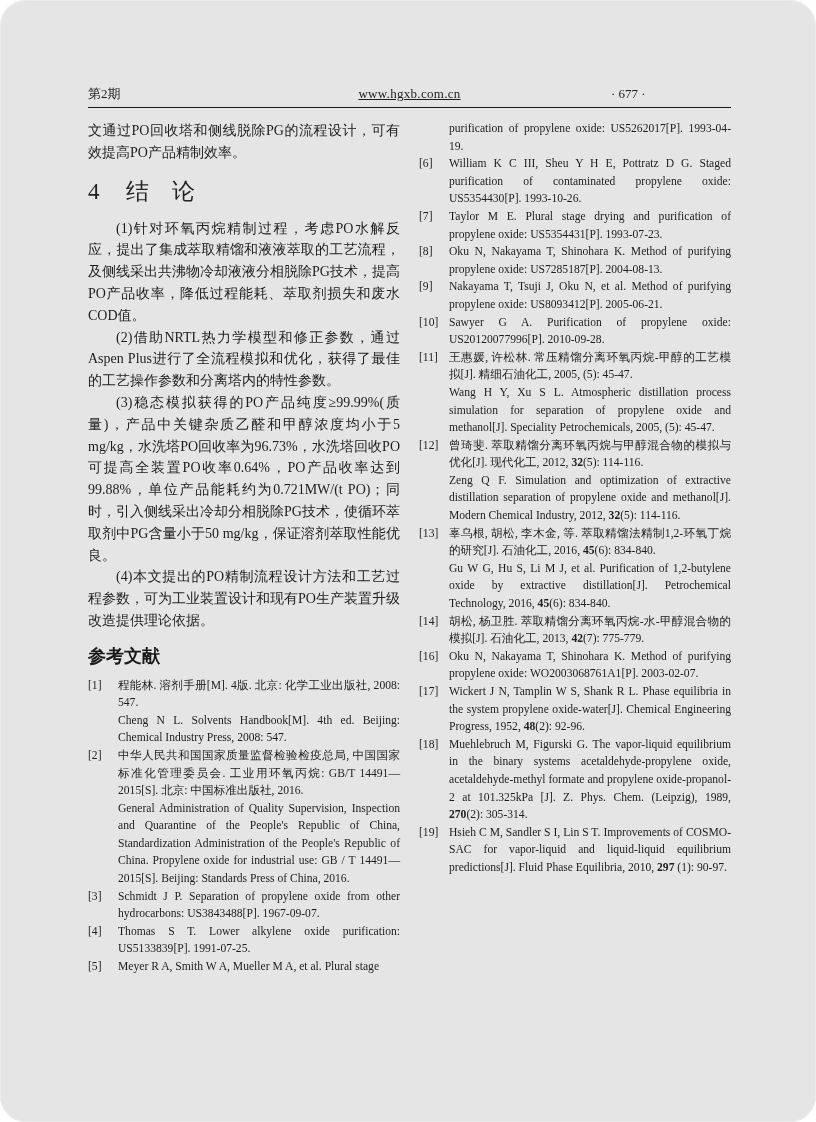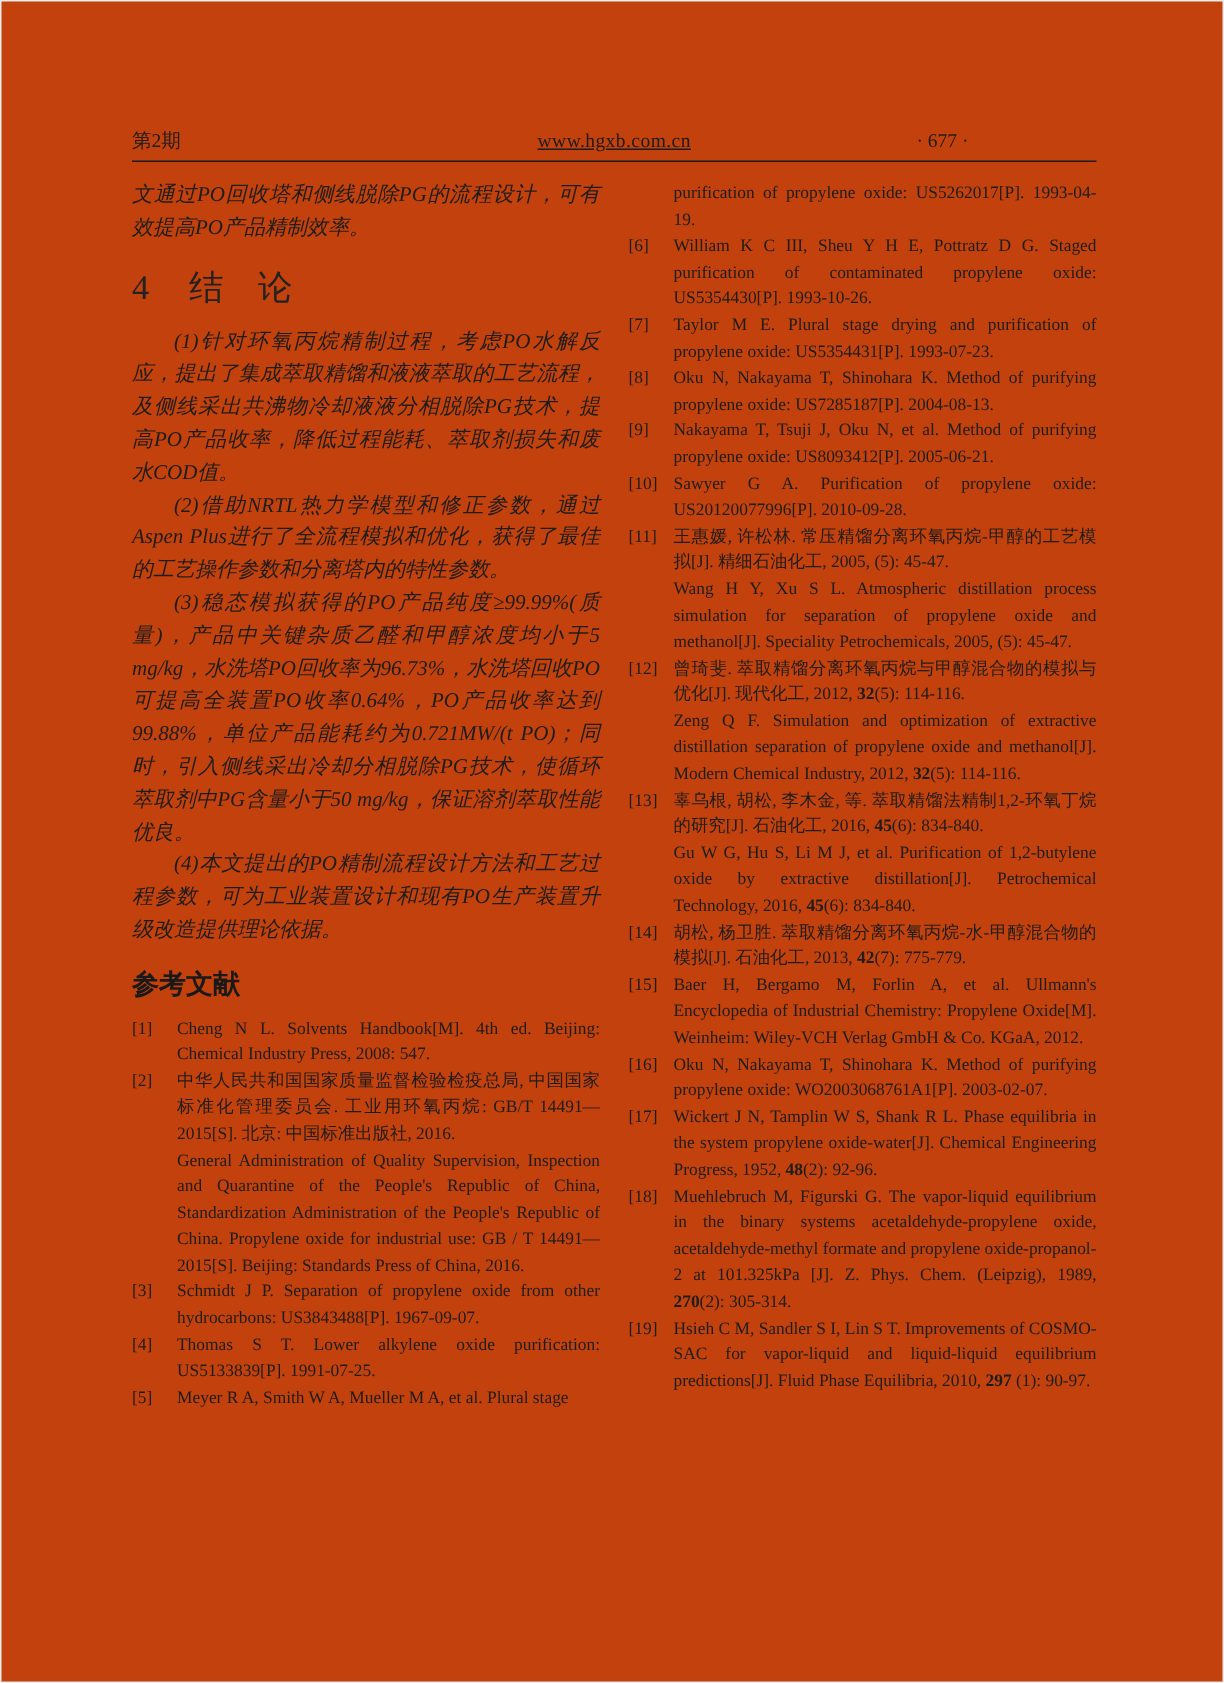--- a/index.html
+++ b/index.html
@@ -1,46 +1,47 @@
 <!DOCTYPE html>
 <html><head>
 <meta charset="utf-8">
 <style>
   * { margin:0; padding:0; box-sizing:border-box; }
   html,body { background:#ffffff; }
   .page {
     position:relative;
     width:816px; height:1122px;
     margin:0 auto;
-    background:#c2410c;
+    background:#e5e5e5;
     box-shadow: inset 0 0 0 1px #ececec;
     color:#1d1d1d;
     font-family:"Liberation Serif","DejaVu Serif",serif;
     overflow:hidden;
+    border-radius:26px;
   }
   .content { padding:86px 85px 0 88px; }
 
   
   .runhead {
     display:flex; align-items:flex-end;
     font-size:13px; line-height:16px;
     border-bottom:1.6px solid #1a1a1a;
     padding-bottom:5px;
   }
   .runhead .issue { width:120px; text-align:left; }
   .runhead .site  { flex:1; text-align:center; letter-spacing:.3px;text-decoration:underline; }
   .runhead .folio { width:120px; text-align:left; }
 
   
   .cols { display:flex; gap:19px; margin-top:12px; }
   .col { width:312px; }
 
   
   .bodytext { font-size:14px; line-height:21.8px; text-align:justify; }
-  .para { text-indent:2em;font-style:italic; }
+  .para { text-indent:2em; }
   .intro { text-indent:0; }
 
   
   .sec-head {
     font-size:23px; line-height:24px;
     margin:16px 0 14px 0;
     font-weight:normal;
     color:#222;
   }
   .sec-head .sec-num { margin-right:1.15em; }
@@ -90,20 +91,21 @@
             <p class="para">(3)稳态模拟获得的PO产品纯度≥99.99%(质量)，产品中关键杂质乙醛和甲醇浓度均小于5 mg/kg，水洗塔PO回收率为96.73%，水洗塔回收PO可提高全装置PO收率0.64%，PO产品收率达到99.88%，单位产品能耗约为0.721MW/(t PO)；同时，引入侧线采出冷却分相脱除PG技术，使循环萃取剂中PG含量小于50 mg/kg，保证溶剂萃取性能优良。</p>
             <p class="para">(4)本文提出的PO精制流程设计方法和工艺过程参数，可为工业装置设计和现有PO生产装置升级改造提供理论依据。</p>
           </div>
 
         <h3 class="refs-head">参考文献</h3>
 
         <div class="reflist">
             <div class="ref">
               <span class="ref-id">[1]</span>
               <div class="ref-body">
+                <p class="ref-line zh">程能林. 溶剂手册[M]. 4版. 北京: 化学工业出版社, 2008: 547.</p>
                 <p class="ref-line en">Cheng N L. Solvents Handbook[M]. 4th ed. Beijing: Chemical Industry Press, 2008: 547.</p>
               </div>
             </div>
             <div class="ref">
               <span class="ref-id">[2]</span>
               <div class="ref-body">
                 <p class="ref-line zh">中华人民共和国国家质量监督检验检疫总局, 中国国家标准化管理委员会. 工业用环氧丙烷: GB/T 14491—2015[S]. 北京: 中国标准出版社, 2016.</p>
                 <p class="ref-line en">General Administration of Quality Supervision, Inspection and Quarantine of the People's Republic of China, Standardization Administration of the People's Republic of China. Propylene oxide for industrial use: GB / T 14491—2015[S]. Beijing: Standards Press of China, 2016.</p>
               </div>
             </div>
@@ -184,26 +186,20 @@
               <span class="ref-id">[13]</span>
               <div class="ref-body">
                 <p class="ref-line zh">辜乌根, 胡松, 李木金, 等. 萃取精馏法精制1,2-环氧丁烷的研究[J]. 石油化工, 2016, <b>45</b>(6): 834-840.</p>
                 <p class="ref-line en">Gu W G, Hu S, Li M J, et al. Purification of 1,2-butylene oxide by extractive distillation[J]. Petrochemical Technology, 2016, <b>45</b>(6): 834-840.</p>
               </div>
             </div>
             <div class="ref">
               <span class="ref-id">[14]</span>
               <div class="ref-body">
                 <p class="ref-line zh">胡松, 杨卫胜. 萃取精馏分离环氧丙烷-水-甲醇混合物的模拟[J]. 石油化工, 2013, <b>42</b>(7): 775-779.</p>
-              </div>
-            </div>
-            <div class="ref">
-              <span class="ref-id">[15]</span>
-              <div class="ref-body">
-                <p class="ref-line en">Baer H, Bergamo M, Forlin A, et al. Ullmann's Encyclopedia of Industrial Chemistry: Propylene Oxide[M]. Weinheim: Wiley-VCH Verlag GmbH &amp; Co. KGaA, 2012.</p>
               </div>
             </div>
             <div class="ref">
               <span class="ref-id">[16]</span>
               <div class="ref-body">
                 <p class="ref-line en">Oku N, Nakayama T, Shinohara K. Method of purifying propylene oxide: WO2003068761A1[P]. 2003-02-07.</p>
               </div>
             </div>
             <div class="ref">
               <span class="ref-id">[17]</span>

